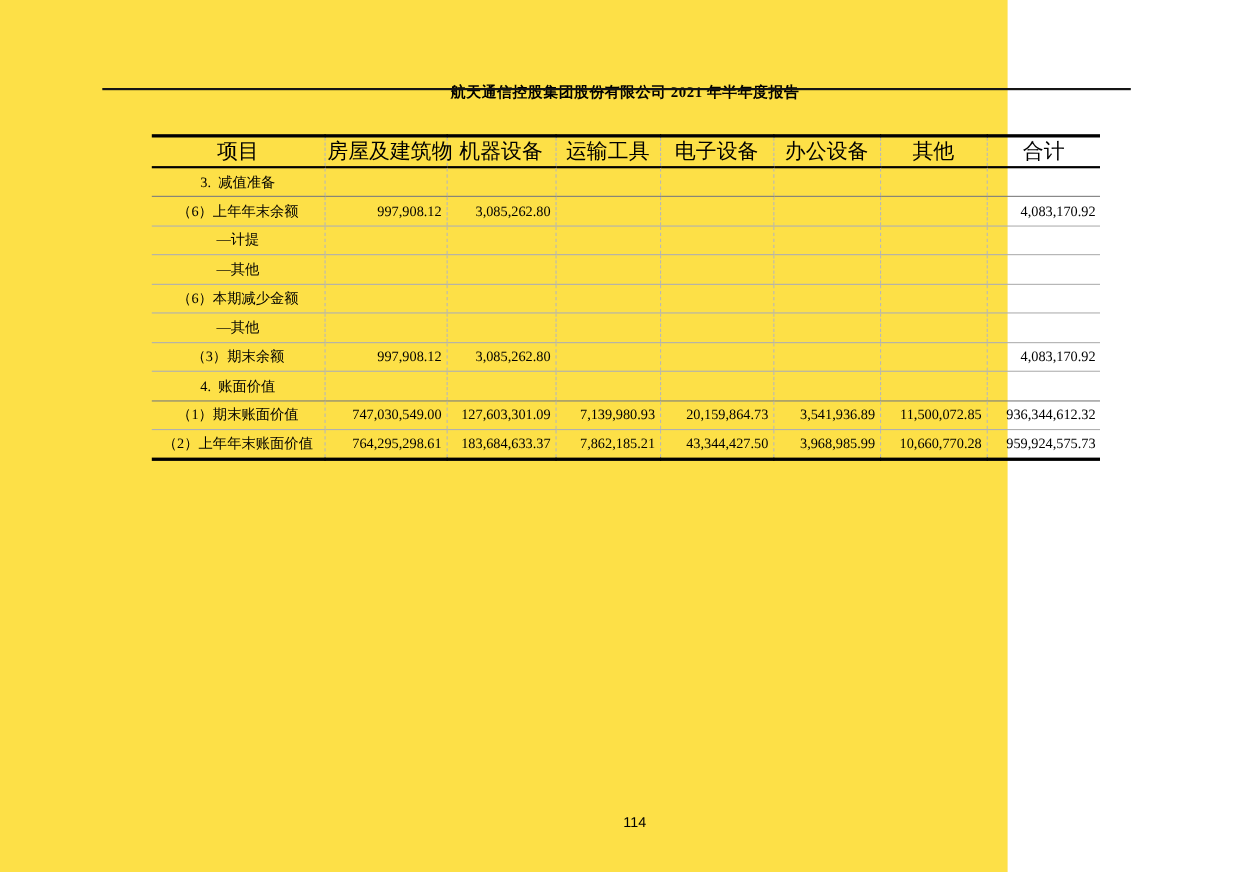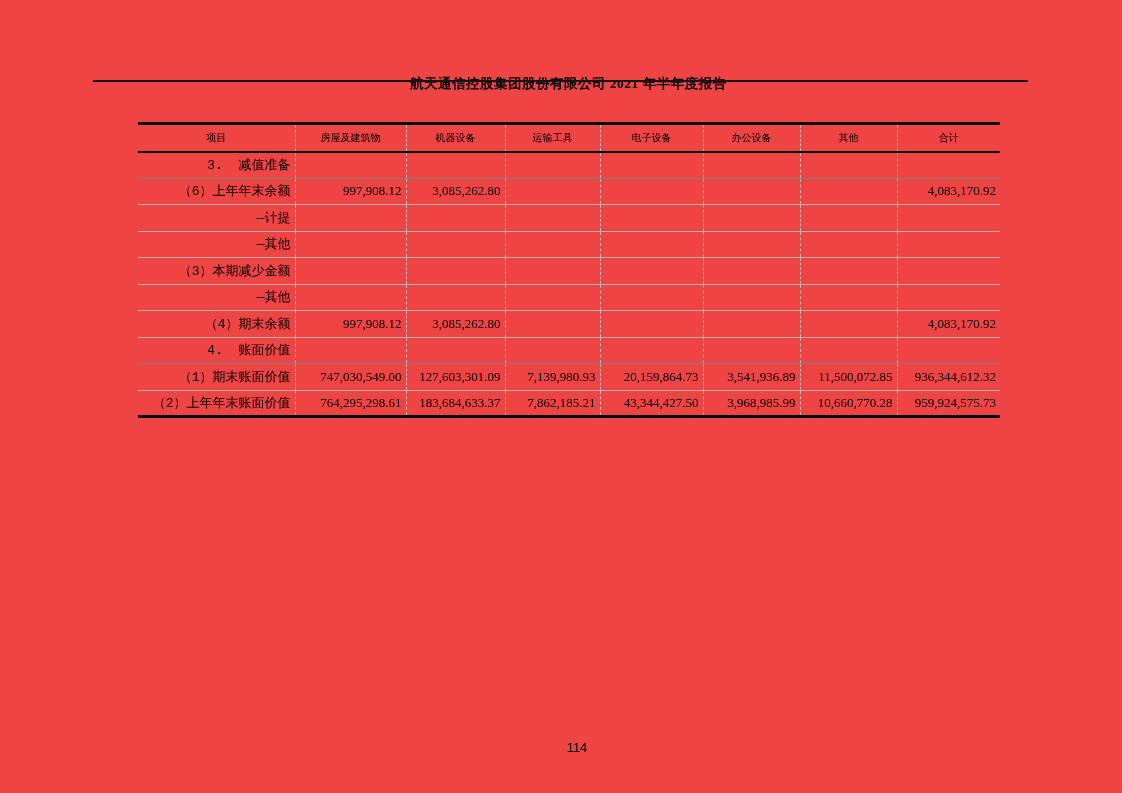--- a/index.html
+++ b/index.html
@@ -6,49 +6,49 @@
   html, body {
     margin: 0; padding: 0;
     width: 1122px; height: 793px;
     background: #ffffff;
     overflow: hidden;
   }
   body {
     font-family: "Liberation Serif", "DejaVu Serif", serif;
     color: #000;
   }
-  .page { position: relative; width: 1122px; height: 793px; background: #ef4444; padding-left: 40px; }
+  .page { position: relative; width: 916px; height: 793px; background: #fde047; padding-left: 40px; }
 
   .doc-header {
     position: absolute; left: 93px; top: 59px; width: 935px;
     text-align: center; font-weight: bold; font-size: 13.5px;
     letter-spacing: 0.5px; white-space: pre;
   }
   .header-rule {
     position: absolute; left: 93px; top: 80px; width: 935px; height: 0;
     border-top: 2px solid #151515;
   }
 
   .report-table {
     position: absolute; left: 138px; top: 122px; width: 862px;
     border-collapse: collapse; table-layout: fixed;
     border-top: 3px solid #000;
     border-bottom: 3px solid #000;
   }
   .report-table th {
-    height: 28px; font-weight: normal; font-size: 10px; text-align: center;
+    height: 28px; font-weight: normal; font-size: 19px; text-align: center;
     border-bottom: 2px solid #000; padding: 0 2px; white-space: pre;
   }
   .report-table td {
     height: 26.5px; font-size: 13px;
     border-bottom: 1px solid #b0b0b0;
     padding: 0 4px; white-space: pre; overflow: hidden;
   }
   .report-table th + th, .report-table td + td { border-left: 1px dashed #b8b8b8; }
-  .label-cell { text-align: right; font-size: 13.5px; padding-left: 4px; font-family: Liberation Mono, monospace; }
+  .label-cell { text-align: center; font-size: 13.5px; padding-left: 4px; }
   .num-cell { text-align: right; padding-right: 8px; }
   .section-row td { border-bottom-color: #7d7d7d; }
 
   .page-number {
     position: absolute; left: 16px; top: 740px; width: 1122px;
     text-align: center; font-size: 13px;
     font-family: "Liberation Sans", "DejaVu Sans", sans-serif;
   }
 </style>
 </head>
@@ -119,41 +119,41 @@
           <td class="label-cell">—其他</td>
           <td class="num-cell"></td>
           <td class="num-cell"></td>
           <td class="num-cell"></td>
           <td class="num-cell"></td>
           <td class="num-cell"></td>
           <td class="num-cell"></td>
           <td class="num-cell"></td>
         </tr>
         <tr>
-          <td class="label-cell">（3）本期减少金额</td>
+          <td class="label-cell">（6）本期减少金额</td>
           <td class="num-cell"></td>
           <td class="num-cell"></td>
           <td class="num-cell"></td>
           <td class="num-cell"></td>
           <td class="num-cell"></td>
           <td class="num-cell"></td>
           <td class="num-cell"></td>
         </tr>
         <tr>
           <td class="label-cell">—其他</td>
           <td class="num-cell"></td>
           <td class="num-cell"></td>
           <td class="num-cell"></td>
           <td class="num-cell"></td>
           <td class="num-cell"></td>
           <td class="num-cell"></td>
           <td class="num-cell"></td>
         </tr>
         <tr>
-          <td class="label-cell">（4）期末余额</td>
+          <td class="label-cell">（3）期末余额</td>
           <td class="num-cell">997,908.12</td>
           <td class="num-cell">3,085,262.80</td>
           <td class="num-cell"></td>
           <td class="num-cell"></td>
           <td class="num-cell"></td>
           <td class="num-cell"></td>
           <td class="num-cell">4,083,170.92</td>
         </tr>
         <tr class="section-row">
           <td class="label-cell">4.  账面价值</td>

